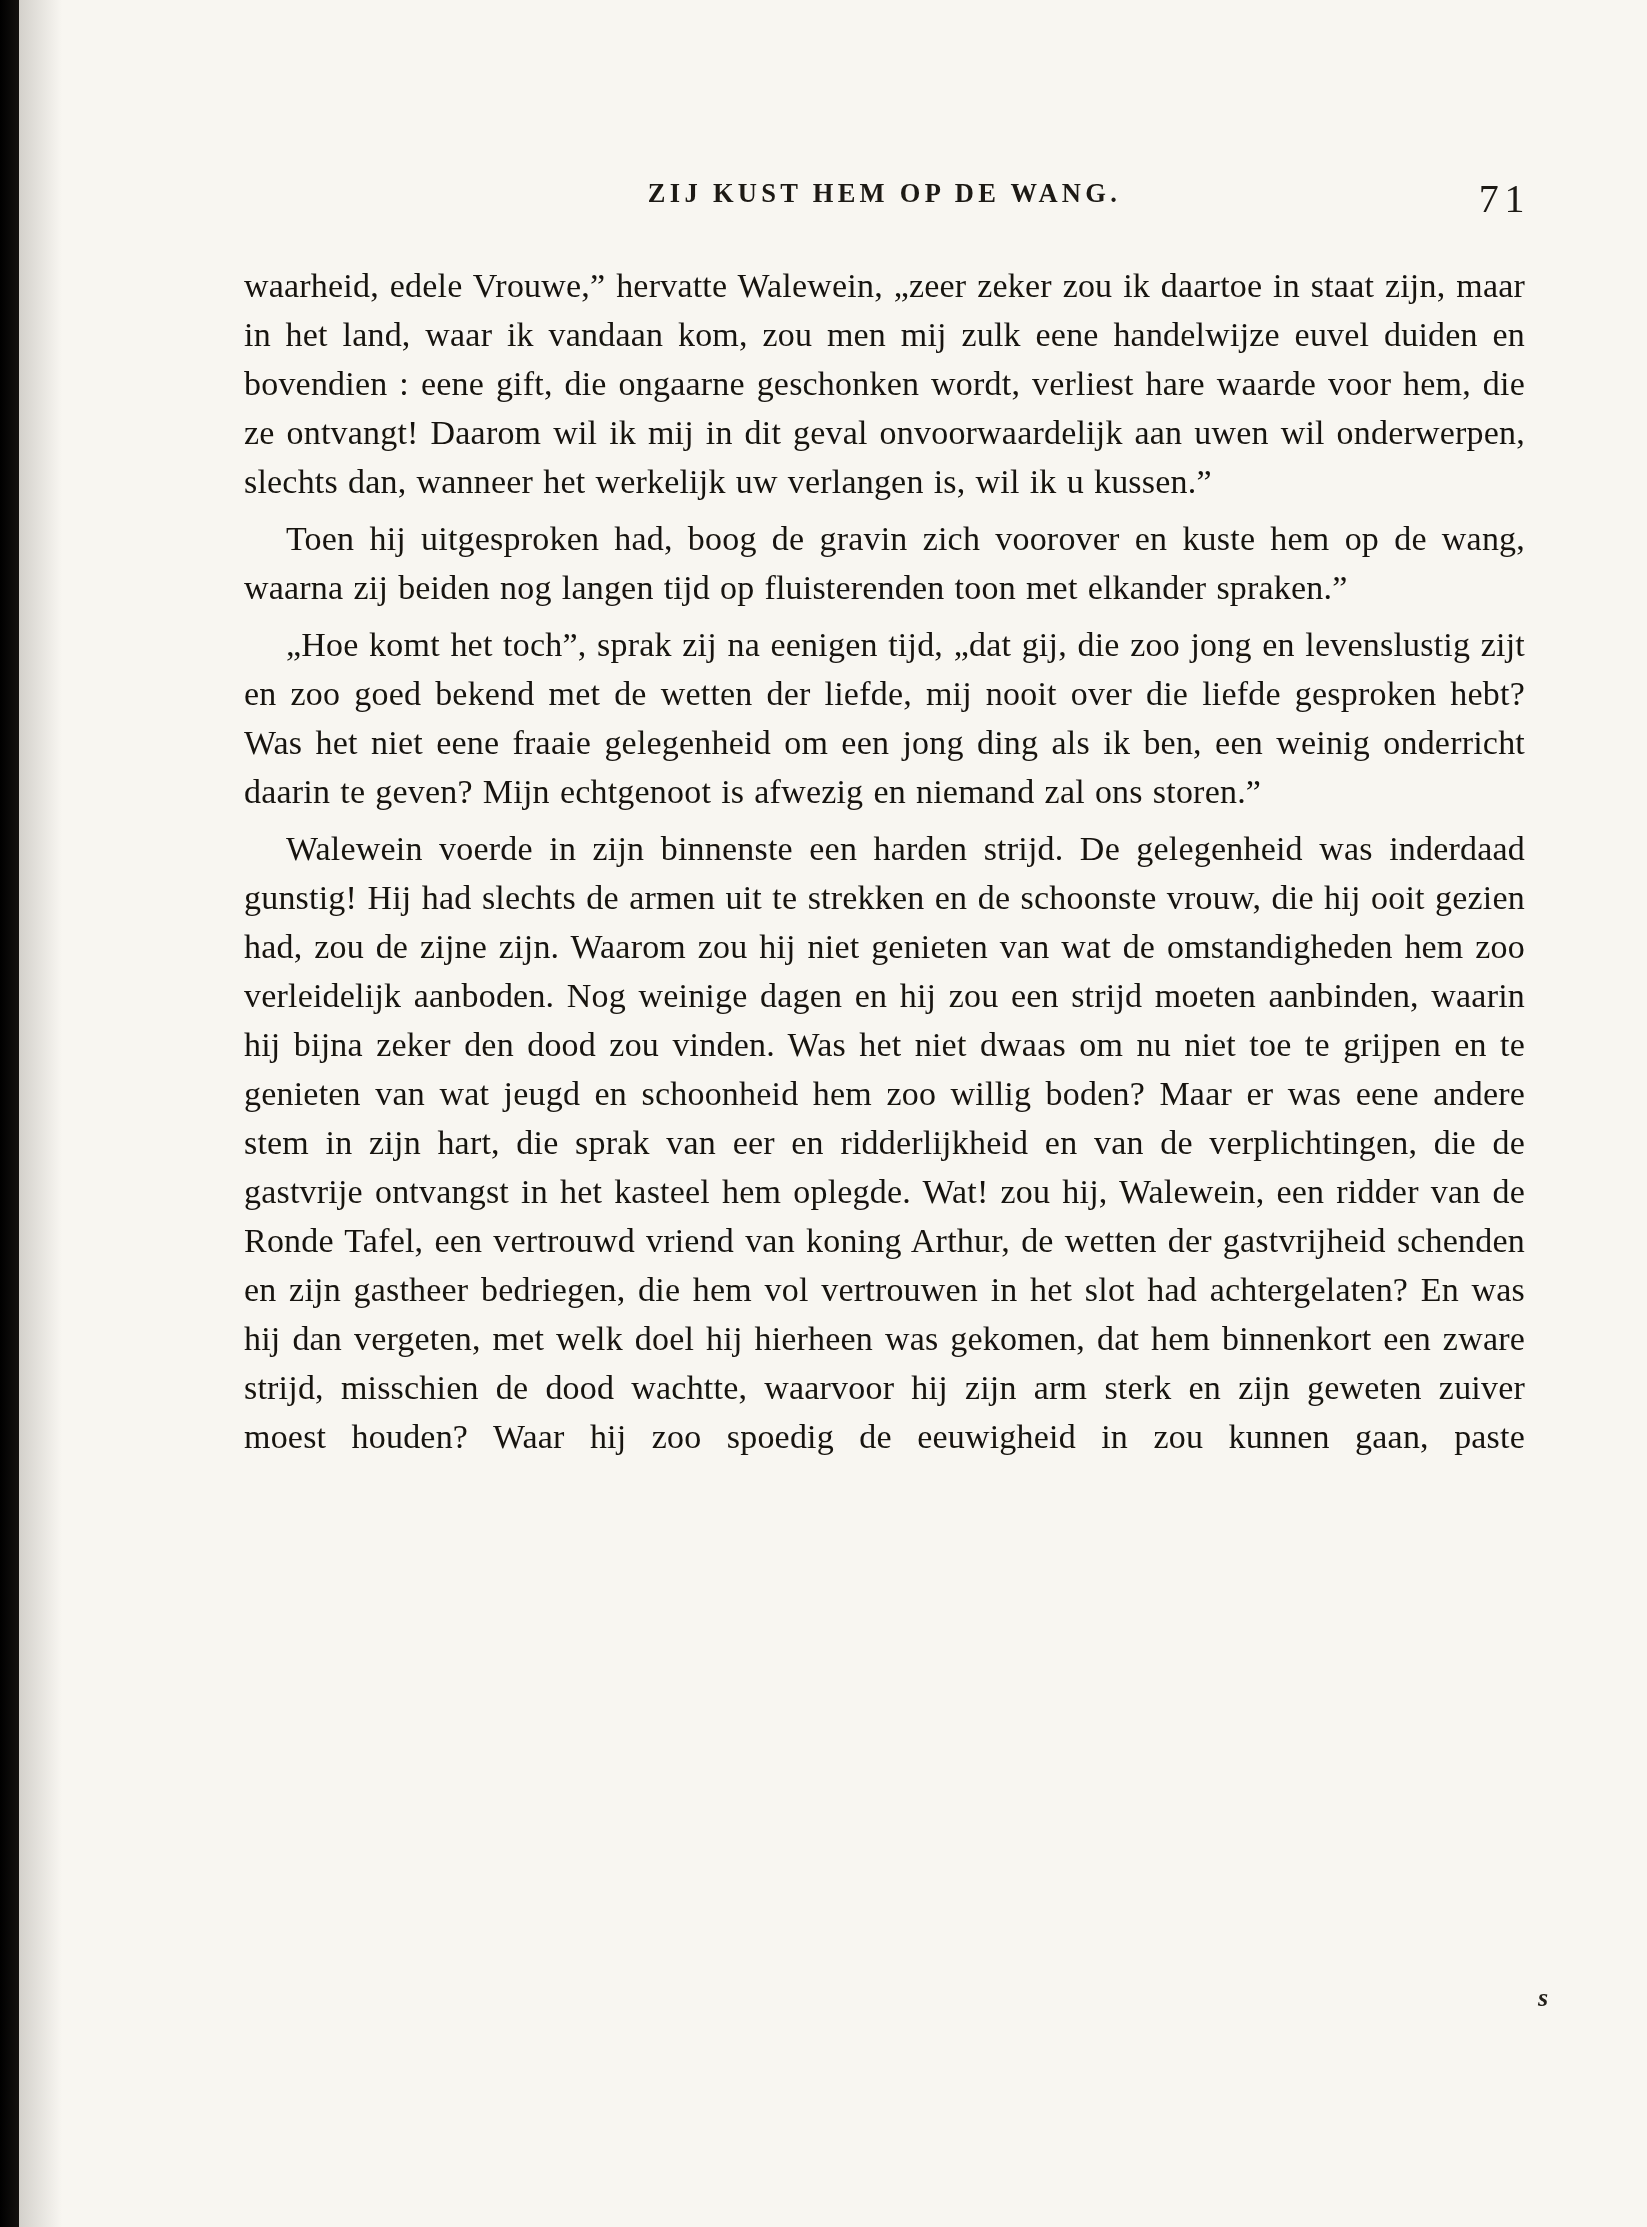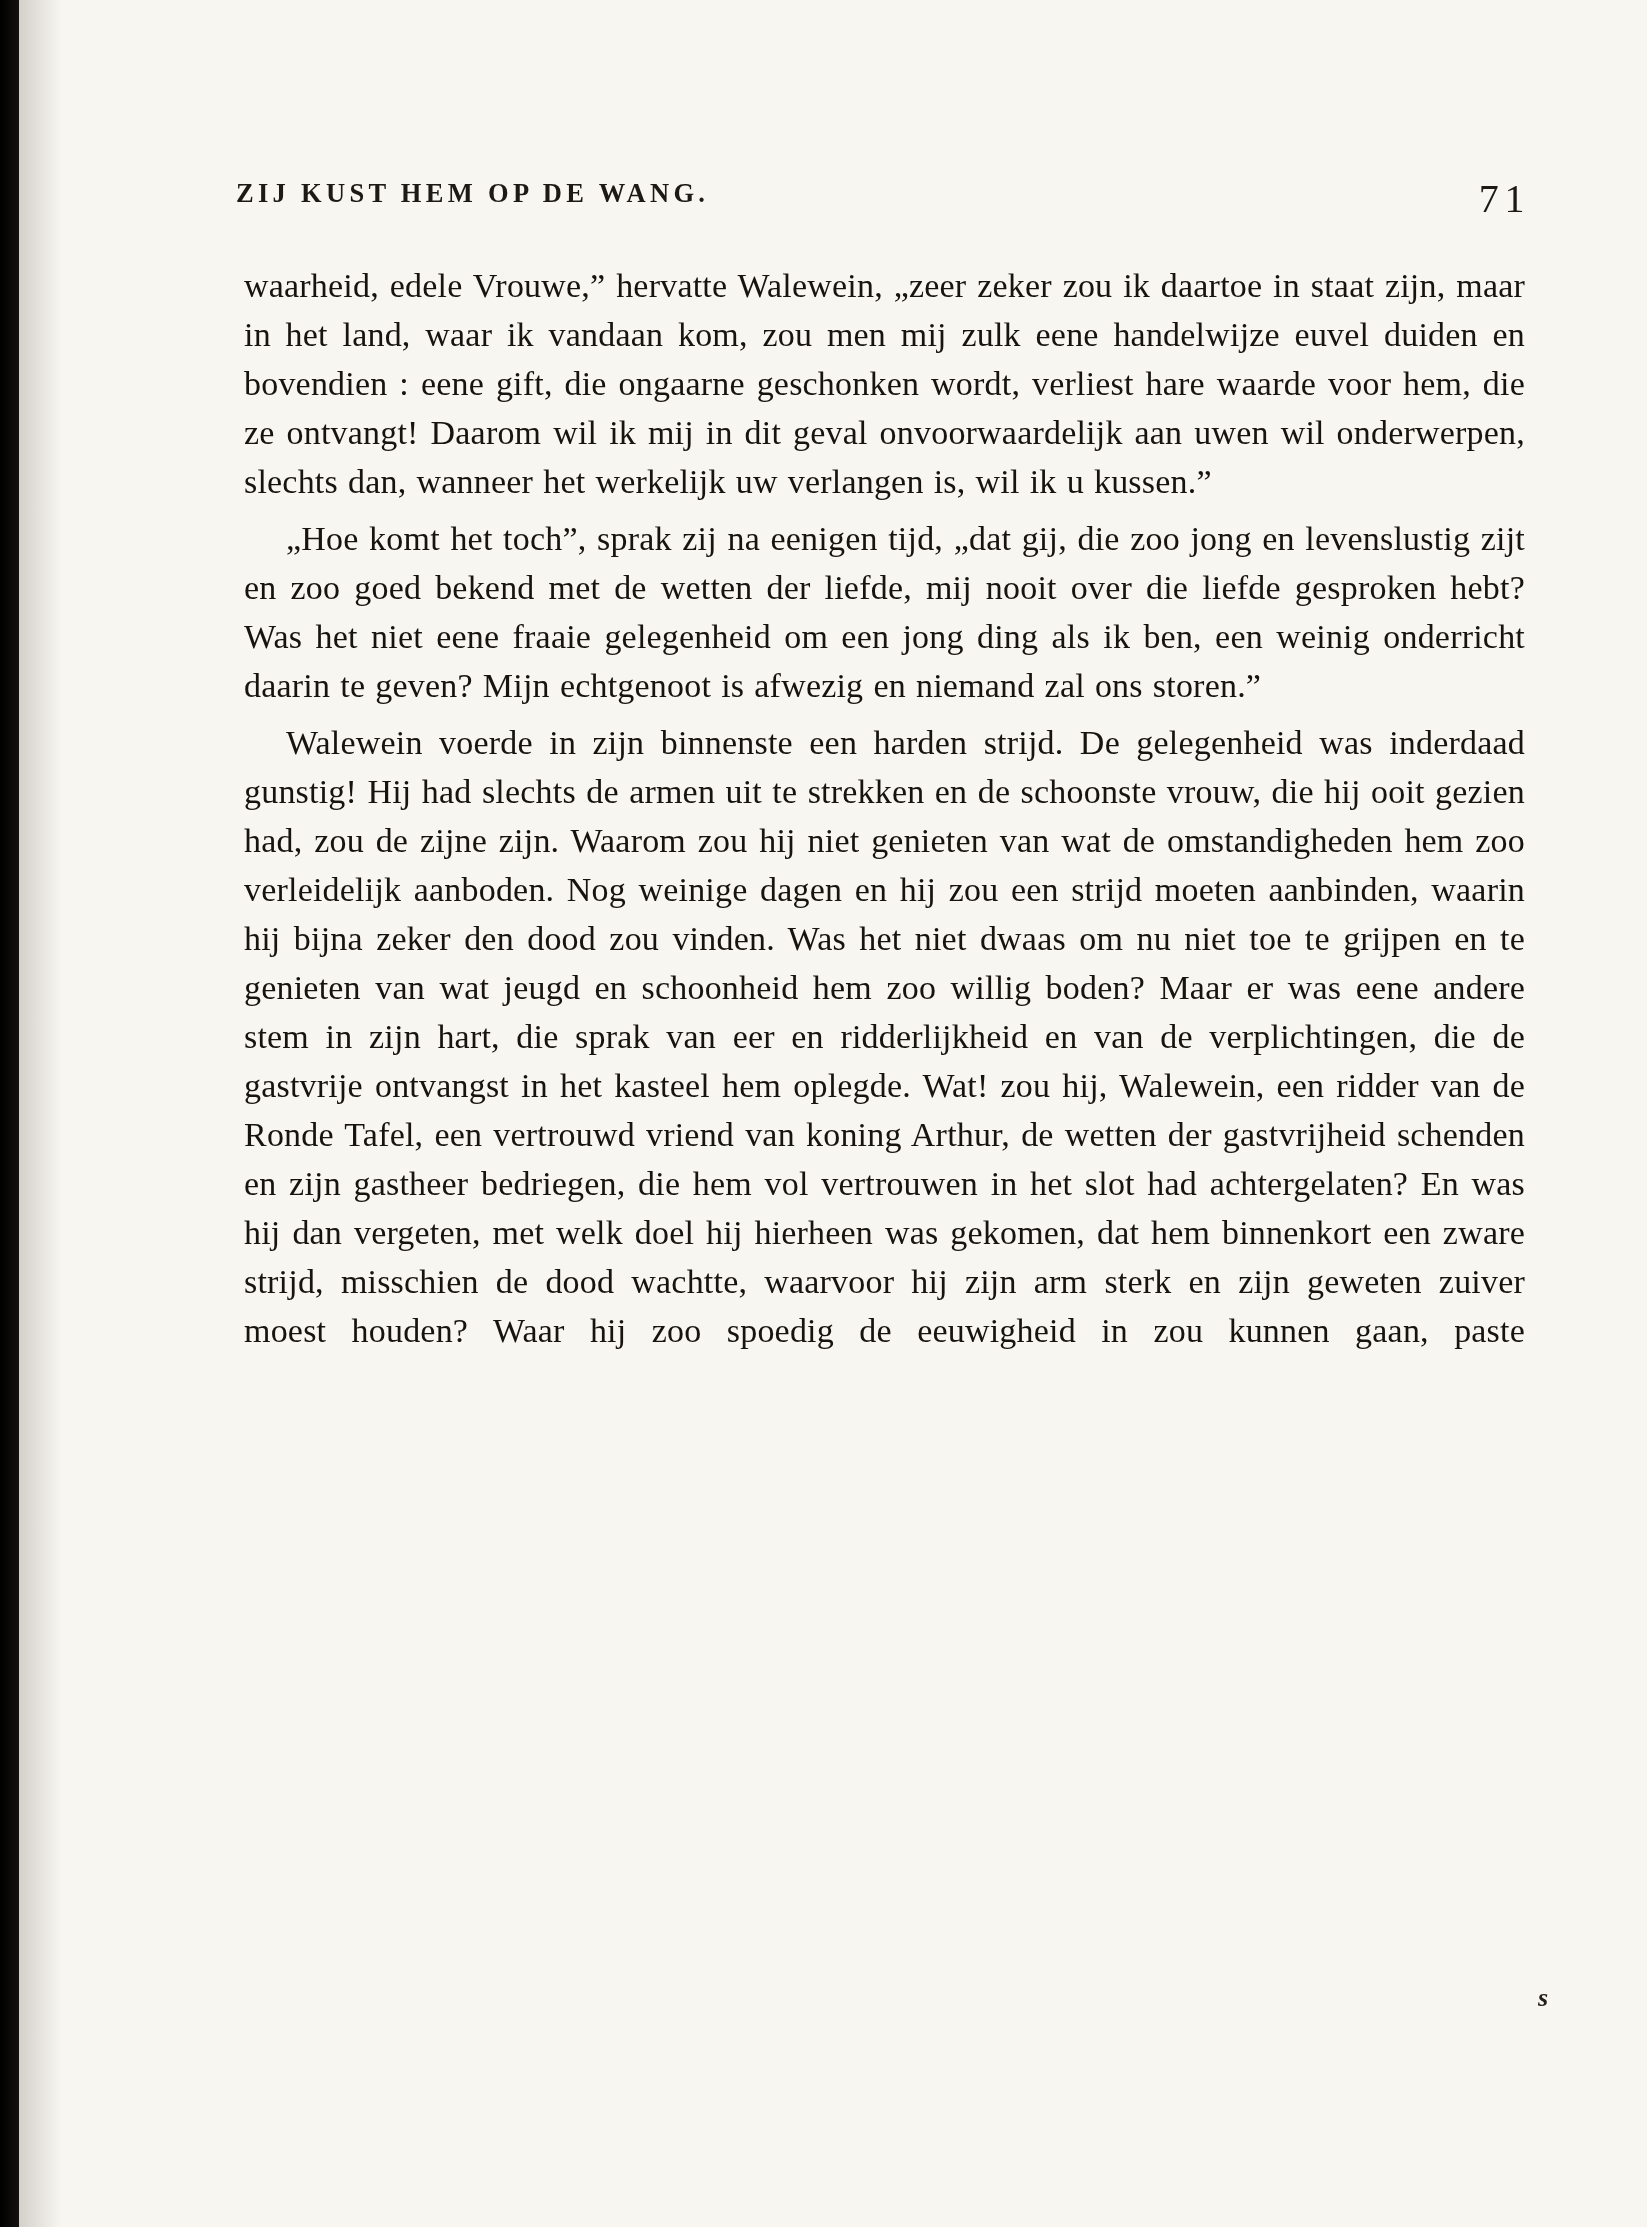--- a/index.html
+++ b/index.html
@@ -39,20 +39,21 @@
     top: 178px;
     width: 1297px;
   }
   .header {
     position: relative;
     height: 44px;
     margin-bottom: 39px;
   }
   .running-title {
     display: block;
+    text-align: center;
     font-size: 26.5px;
     letter-spacing: 4.3px;
     font-weight: bold;
     color: #1d1a15;
     white-space: nowrap;
   }
   .page-number {
     position: absolute;
     right: 2.9px;
     top: -2.9px;
@@ -93,20 +94,21 @@
   <div class="binding-fade"></div>
 
   <div class="page-content">
     <div class="header">
       <span class="running-title">ZIJ KUST HEM OP DE WANG.</span>
       <span class="page-number">71</span>
     </div>
 
     <div class="body-text">
       <p class="para">waarheid, edele Vrouwe,” hervatte Walewein, „zeer zeker zou ik daartoe in staat zijn, maar in het land, waar ik vandaan kom, zou men mij zulk eene handelwijze euvel duiden en bovendien : eene gift, die ongaarne geschonken wordt, verliest hare waarde voor hem, die ze ontvangt! Daarom wil ik mij in dit geval onvoorwaardelijk aan uwen wil onderwerpen, slechts dan, wanneer het werkelijk uw verlangen is, wil ik u kussen.”</p>
+      <p class="para indent">Toen hij uitgesproken had, boog de gravin zich voorover en kuste hem op de wang, waarna zij beiden nog langen tijd op fluisterenden toon met elkander spraken.”</p>
       <p class="para indent">„Hoe komt het toch”, sprak zij na eenigen tijd, „dat gij, die zoo jong en levenslustig zijt en zoo goed bekend met de wetten der liefde, mij nooit over die liefde gesproken hebt? Was het niet eene fraaie gelegenheid om een jong ding als ik ben, een weinig onderricht daarin te geven? Mijn echtgenoot is afwezig en niemand zal ons storen.”</p>
       <p class="para indent continues">Walewein voerde in zijn binnenste een harden strijd. De gelegenheid was inderdaad gunstig! Hij had slechts de armen uit te strekken en de schoonste vrouw, die hij ooit gezien had, zou de zijne zijn. Waarom zou hij niet genieten van wat de omstandigheden hem zoo verleidelijk aanboden. Nog weinige dagen en hij zou een strijd moeten aanbinden, waarin hij bijna zeker den dood zou vinden. Was het niet dwaas om nu niet toe te grijpen en te genieten van wat jeugd en schoonheid hem zoo willig boden? Maar er was eene andere stem in zijn hart, die sprak van eer en ridderlijkheid en van de verplichtingen, die de gastvrije ontvangst in het kasteel hem oplegde. Wat! zou hij, Walewein, een ridder van de Ronde Tafel, een vertrouwd vriend van koning Arthur, de wetten der gastvrijheid schenden en zijn gastheer bedriegen, die hem vol vertrouwen in het slot had achtergelaten? En was hij dan vergeten, met welk doel hij hierheen was gekomen, dat hem binnenkort een zware strijd, misschien de dood wachtte, waarvoor hij zijn arm sterk en zijn geweten zuiver moest houden? Waar hij zoo spoedig de eeuwigheid in zou kunnen gaan, paste</p>
     </div>
   </div>
 
   <div class="signature-mark">s</div>
 </div>
 
 
 </body></html>

